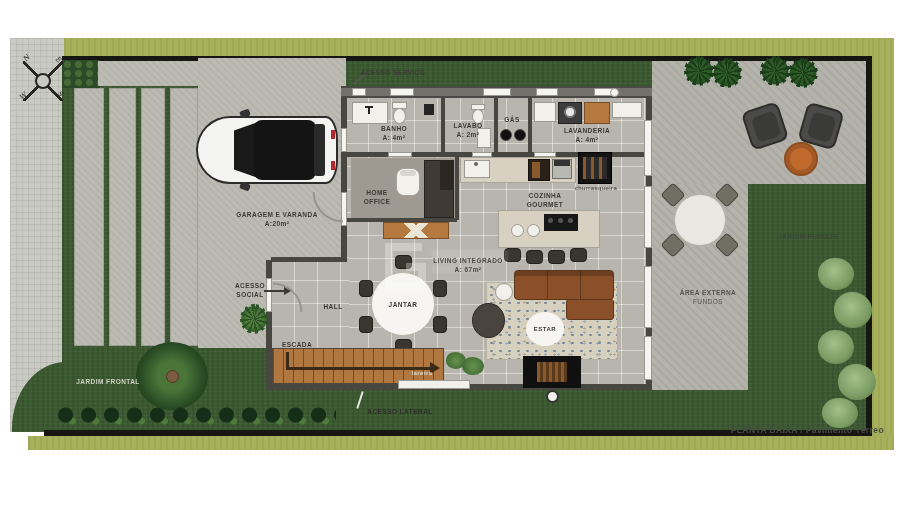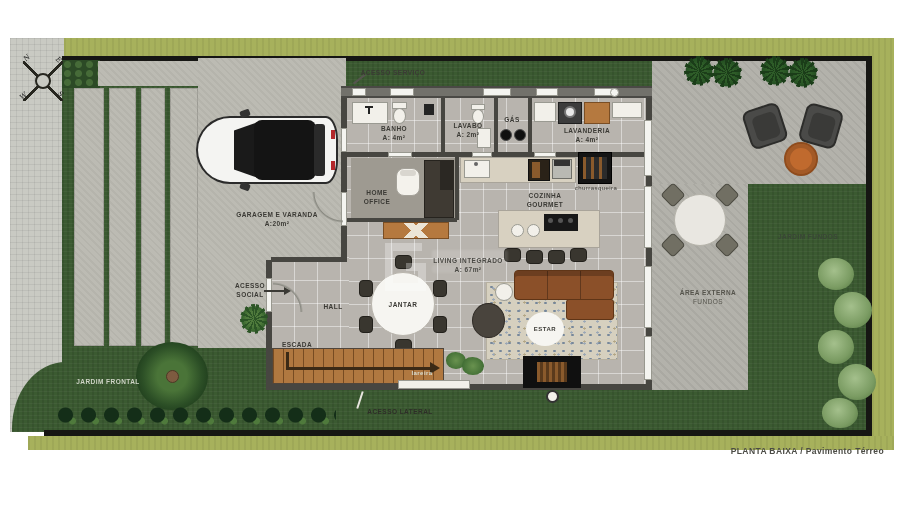--- a/index.html
+++ b/index.html
@@ -33,21 +33,21 @@
   .win{background:#f4f4f0;border:1px solid #98988f}
   .whitebox{background:#f2f0ea;border:1px solid #9a9a92}
   .wood{background-color:#b07840;border:1px solid #50463c;
     background-image:repeating-linear-gradient(90deg,rgba(62,31,4,.5) 0 1px,transparent 1px 10px)}
   .chair{background:#39362f;border:1px solid #23211c;border-radius:4px}
   .palm{border-radius:50%;
     background-image:repeating-conic-gradient(from 8deg,#1b3d19 0 14deg,transparent 14deg 31deg),
                      radial-gradient(circle,#2e5c28 0 38%,#245022 60%,transparent 66%)}
   .bush{border-radius:48% 52% 50% 50%;
     background:radial-gradient(circle at 45% 40%,#a4c08c,#7b9c63 60%,#5d8049 88%)}
-  .title{position:absolute;right:16px;top:446px;font:bold 8.5px "Liberation Sans",sans-serif;
+  .title{position:absolute;right:16px;top:425px;font:bold 8.5px "Liberation Sans",sans-serif;
          color:#4b4b45;letter-spacing:.4px}
   .compass-letter{position:absolute;font:italic 7px "DejaVu Serif",serif;color:#222}
 </style>
 </head>
 <body>
 
 <div id="plan">
 
   <div class="abs lawnlight" style="left:64px;top:38px;width:830px;height:18px"></div>
   <div class="abs lawnlight" style="left:872px;top:38px;width:22px;height:412px"></div>

